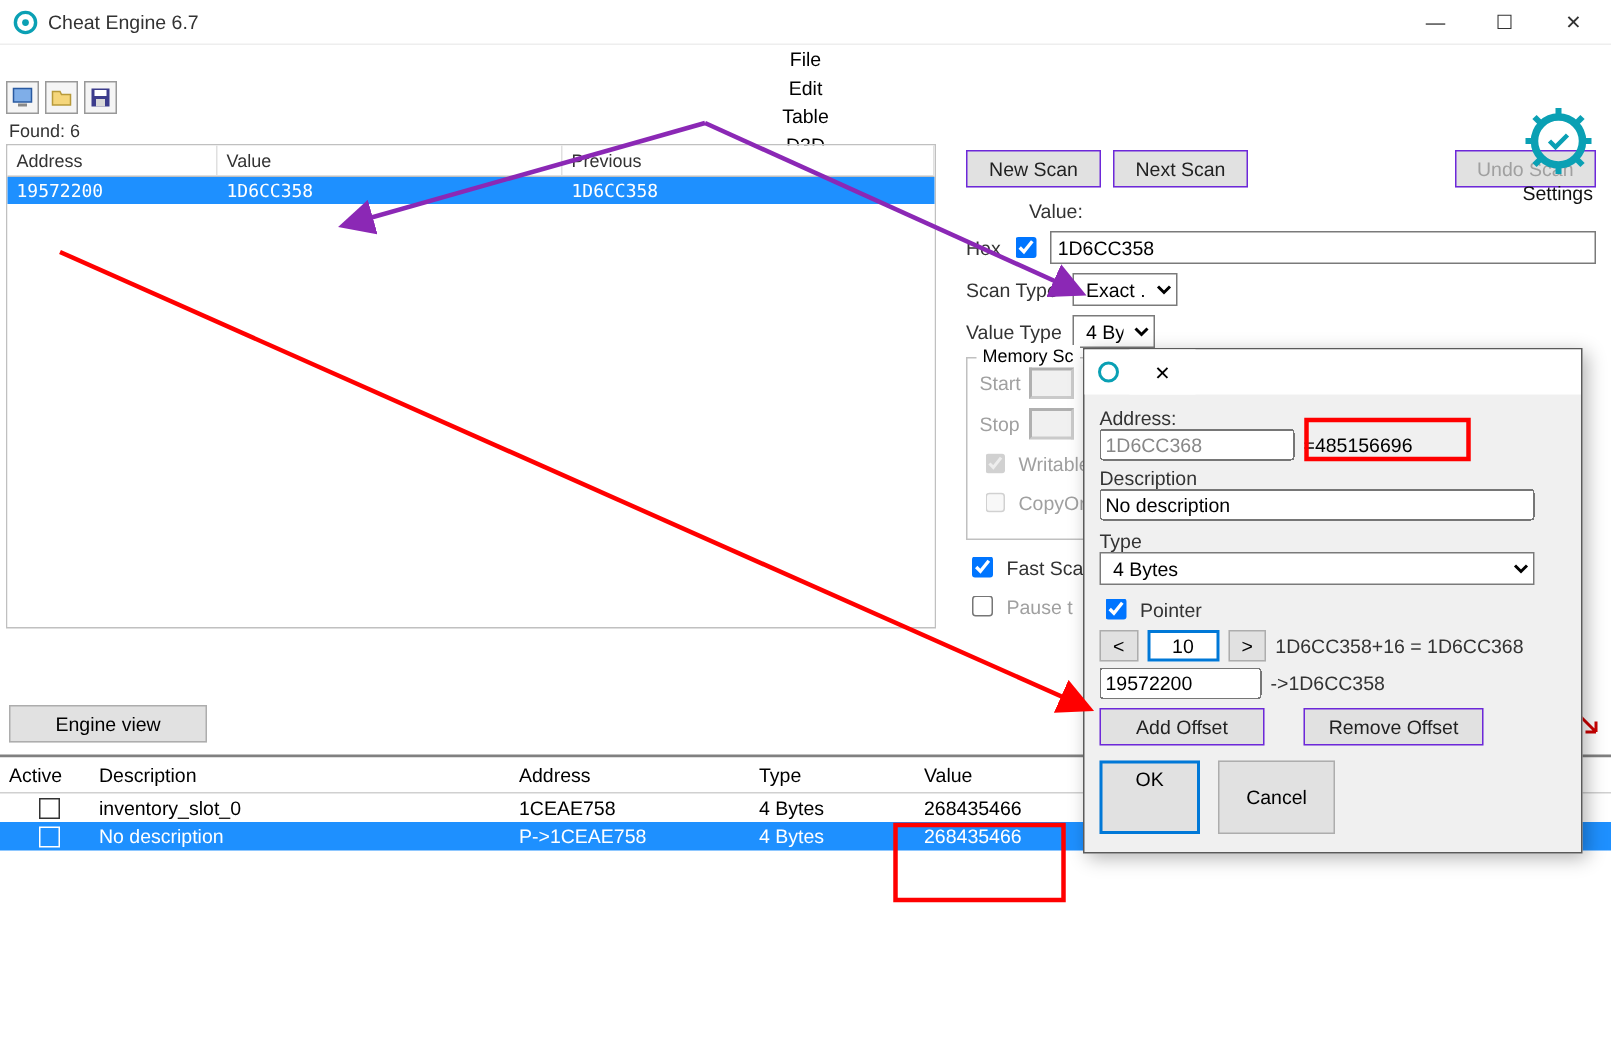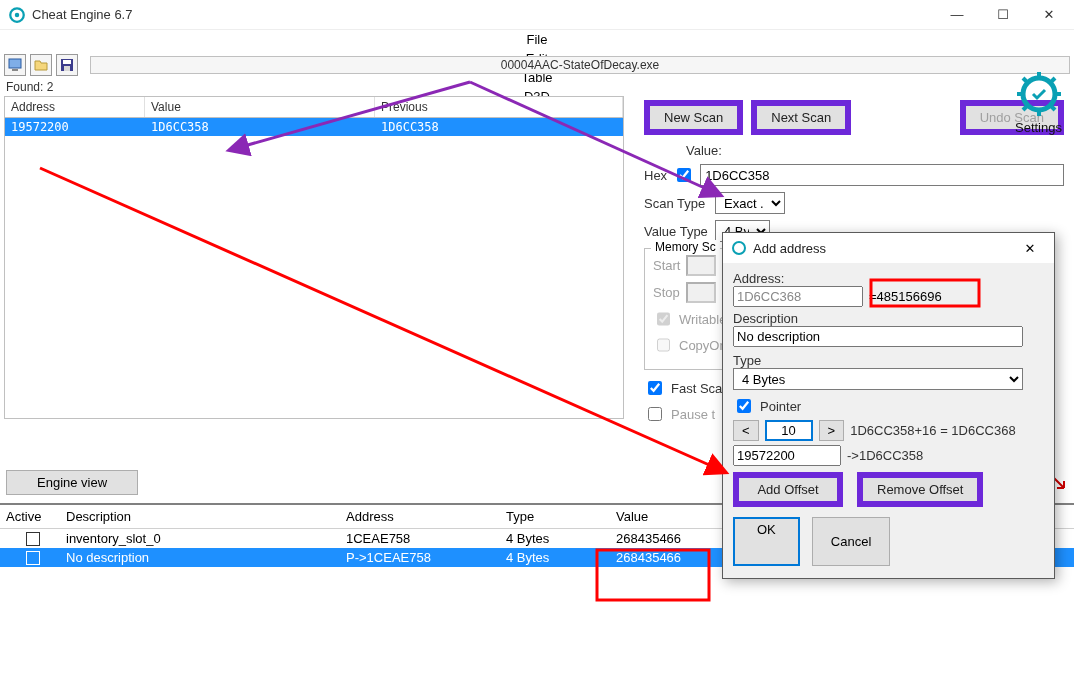--- a/index.html
+++ b/index.html
@@ -29,21 +29,21 @@
 .leftcol { width:620px; display:flex; flex-direction:column; border:1px solid #c0c0c0; margin-left:4px; }
 .lv-hdr { display:flex; background:#fff; border-bottom:1px solid #c0c0c0; }
 .lv-hdr div { padding:3px 6px; border-right:1px solid #e0e0e0; font-size:12px; color:#333; }
 .lv-row { display:flex; }
 .lv-row.sel { background:#1e90ff; color:#fff; }
 .lv-cell { padding:2px 6px; font-family:Consolas,monospace; font-size:12px; }
 .leftcol .body { flex:1; background:#fff; min-height:300px; }
 
 .rightcol { flex:1; padding:4px 10px 0 20px; position:relative; }
 .btnrow { display:flex; gap:8px; margin-bottom:8px; }
-.btn { border:6px solid #6d28d9; background:#e1e1e1; padding:4px 14px; font-size:13px; color:#222; min-width:90px; text-align:center; }
+.btn { border:1px solid #6d28d9; background:#e1e1e1; padding:4px 14px; font-size:13px; color:#222; min-width:90px; text-align:center; }
 .btn.disabled { color:#a0a0a0; }
 .row { display:flex; align-items:center; margin-bottom:6px; gap:6px; }
 .lbl { font-size:13px; color:#333; }
 input[type=text].txt,select.sel { border:1px solid #7a7a7a; padding:2px 4px; height:22px; font-size:13px; background:#fff; }
 .chk { width:14px; height:14px; }
 .gbox { border:1px solid #c0c0c0; padding:6px 8px 8px 8px; position:relative; margin-top:4px; }
 .gbox .gt { position:absolute; top:-9px; left:6px; background:#fff; padding:0 4px; font-size:12px; }
 
 
 .below { display:flex; align-items:center; padding:4px 6px; gap:8px; }
@@ -117,26 +117,23 @@
         <path d="M1 3h5l1 2h6v7H1z" fill="#f5d67b" stroke="#b89a3a"></path>
       </svg>
     </div>
   <div class="tbtn">
       <svg width="14" height="14">
         <rect x="1" y="1" width="12" height="12" fill="#3c3c8c"></rect>
         <rect x="3" y="2" width="8" height="4" fill="#fff"></rect>
         <rect x="4" y="8" width="6" height="5" fill="#d8d8d8"></rect>
       </svg>
     </div>
-  <div class="progress">
-    <span class="plabel">00004AAC-StateOfDecay.exe</span>
-  </div>
-</div>
-
-<div class="found">Found: 2</div>
+</div>
+
+<div class="found">Found: 6</div>
 
 <div class="mainrow">
 
   <div class="leftcol">
     <div class="lv-hdr">
       <div style="width:140px">Address</div>
       <div style="width:230px">Value</div>
       <div style="flex:1">Previous</div>
     </div>
     <div class="body">
@@ -259,21 +256,20 @@
     <div style="width:110px">4 Bytes</div>
     <div style="flex:1">268435466</div>
   </div>
 </div>
 
 <div class="dlg">
   <div class="dtb">
     <svg class="ico" viewBox="0 0 24 24">
         <circle cx="12" cy="12" r="9" fill="none" stroke="#0aa0b4" stroke-width="3"></circle>
       </svg>
-    <span class="dtl">Add address</span>
     <div class="dx">
         <span>✕</span>
       </div>
   </div>
   <div class="dbody">
     <div class="lbl">Address:</div>
     <div class="r">
       <input class="txt" style="width: 130px; color: rgb(136, 136, 136);" value="1D6CC368">
       <span style="font-weight:normal">=485156696</span>
     </div>
@@ -288,21 +284,21 @@
     <div class="r">
       <div class="sbtn">&lt;</div>
       <input class="txt" style="width: 48px; text-align: center; border: 2px solid rgb(0, 120, 215);" value="10">
       <div class="sbtn">&gt;</div>
       <span class="lbl">1D6CC358+16 = 1D6CC368</span>
     </div>
     <div class="r">
       <input class="txt" style="width: 108px;" value="19572200">
       <span class="lbl">-&gt;1D6CC358</span>
     </div>
-    <div class="r" style="gap:14px;margin-top:6px;">
+    <div class="r" style="gap:26px;margin-top:6px;">
       <div class="btn" style="min-width:110px">Add Offset</div>
       <div class="btn" style="min-width:120px">Remove Offset</div>
     </div>
     <div class="dbtns">
       <div class="ok">OK</div>
       <div class="cn">Cancel</div>
     </div>
   </div>
 </div>
 

